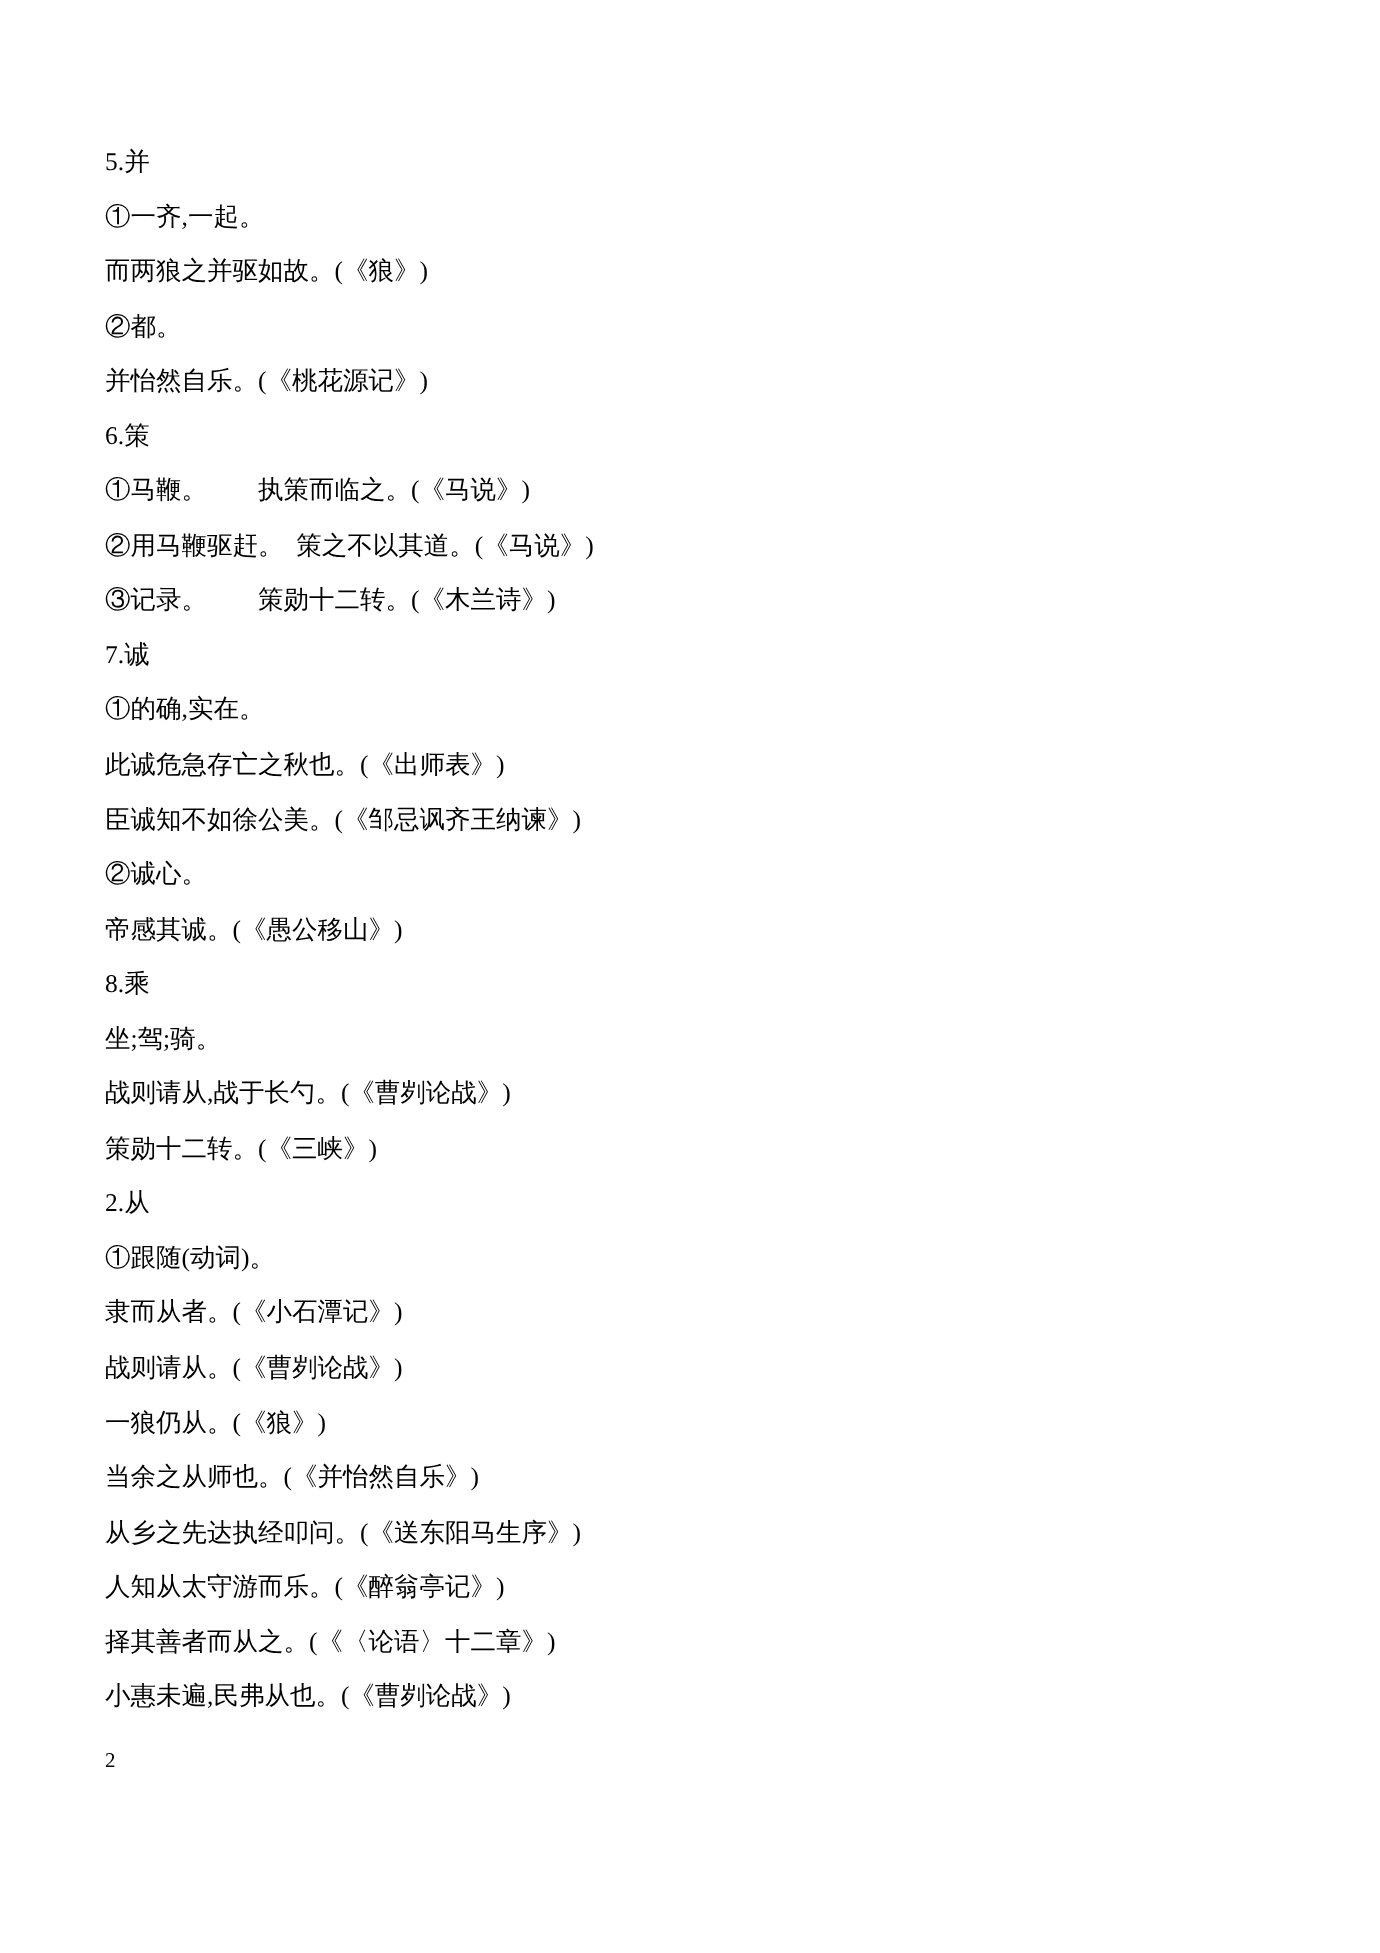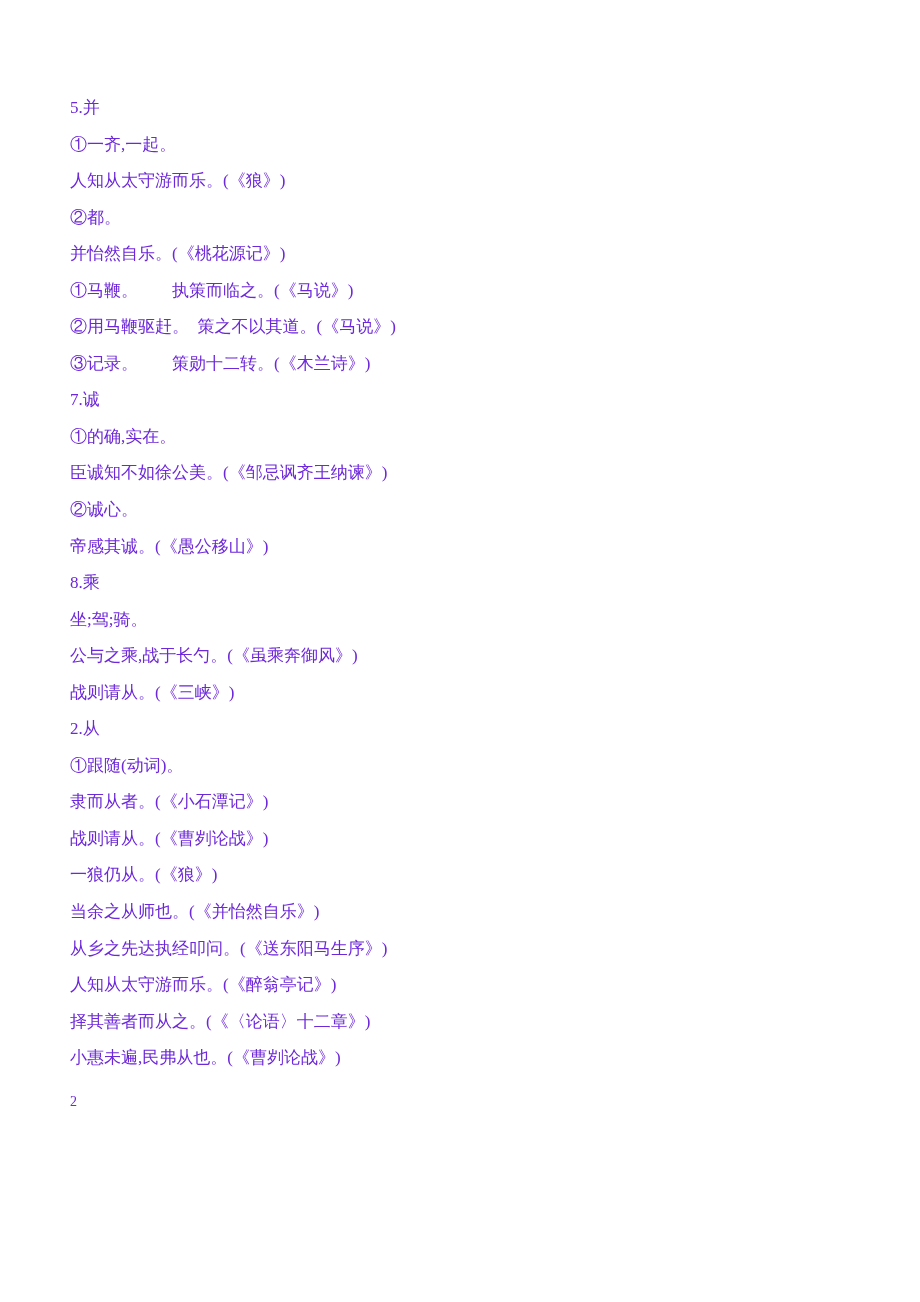--- a/index.html
+++ b/index.html
@@ -4,54 +4,56 @@
 <style>
   body {
     margin: 0;
     padding: 0;
     background: #ffffff;
     font-family: "SimSun", "宋体", serif;
     width: 920px;
   }
   .page {
     padding: 90px 70px 40px 70px;
-    color: #6d28d9;
+    color: #000000;
     font-size: 17px;
     line-height: 2.15;
   }
   .line {
     white-space: pre;
   }
   .page-number {
     margin-top: 10px;
     font-size: 14px;
   }
 </style>
 </head>
 <body>
 
 <div class="page">
   <div>
       <div class="line">5.并</div>
       <div class="line">①一齐,一起。</div>
-      <div class="line">人知从太守游而乐。(《狼》)</div>
+      <div class="line">而两狼之并驱如故。(《狼》)</div>
       <div class="line">②都。</div>
       <div class="line">并怡然自乐。(《桃花源记》)</div>
+      <div class="line">6.策</div>
       <div class="line">①马鞭。        执策而临之。(《马说》)</div>
       <div class="line">②用马鞭驱赶。  策之不以其道。(《马说》)</div>
       <div class="line">③记录。        策勋十二转。(《木兰诗》)</div>
       <div class="line">7.诚</div>
       <div class="line">①的确,实在。</div>
+      <div class="line">此诚危急存亡之秋也。(《出师表》)</div>
       <div class="line">臣诚知不如徐公美。(《邹忌讽齐王纳谏》)</div>
       <div class="line">②诚心。</div>
       <div class="line">帝感其诚。(《愚公移山》)</div>
       <div class="line">8.乘</div>
       <div class="line">坐;驾;骑。</div>
-      <div class="line">公与之乘,战于长勺。(《虽乘奔御风》)</div>
-      <div class="line">战则请从。(《三峡》)</div>
+      <div class="line">战则请从,战于长勺。(《曹刿论战》)</div>
+      <div class="line">策勋十二转。(《三峡》)</div>
       <div class="line">2.从</div>
       <div class="line">①跟随(动词)。</div>
       <div class="line">隶而从者。(《小石潭记》)</div>
       <div class="line">战则请从。(《曹刿论战》)</div>
       <div class="line">一狼仍从。(《狼》)</div>
       <div class="line">当余之从师也。(《并怡然自乐》)</div>
       <div class="line">从乡之先达执经叩问。(《送东阳马生序》)</div>
       <div class="line">人知从太守游而乐。(《醉翁亭记》)</div>
       <div class="line">择其善者而从之。(《〈论语〉十二章》)</div>
       <div class="line">小惠未遍,民弗从也。(《曹刿论战》)</div>

